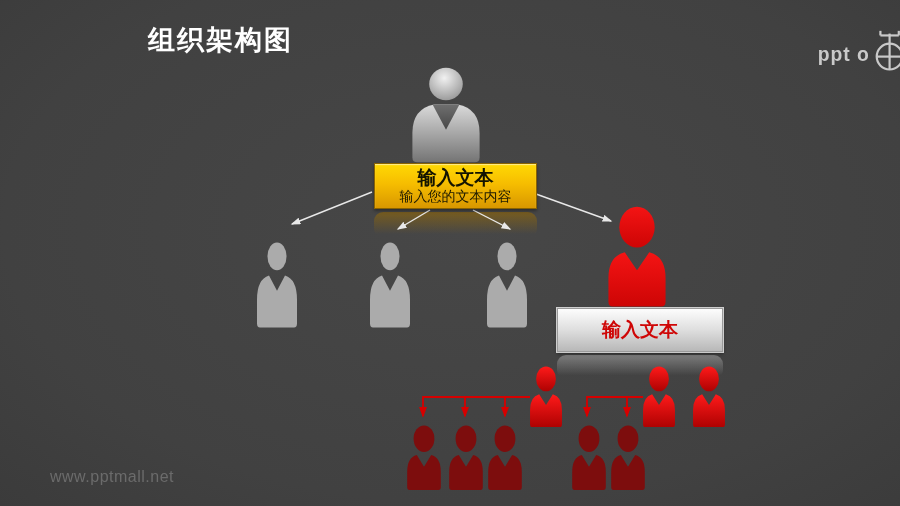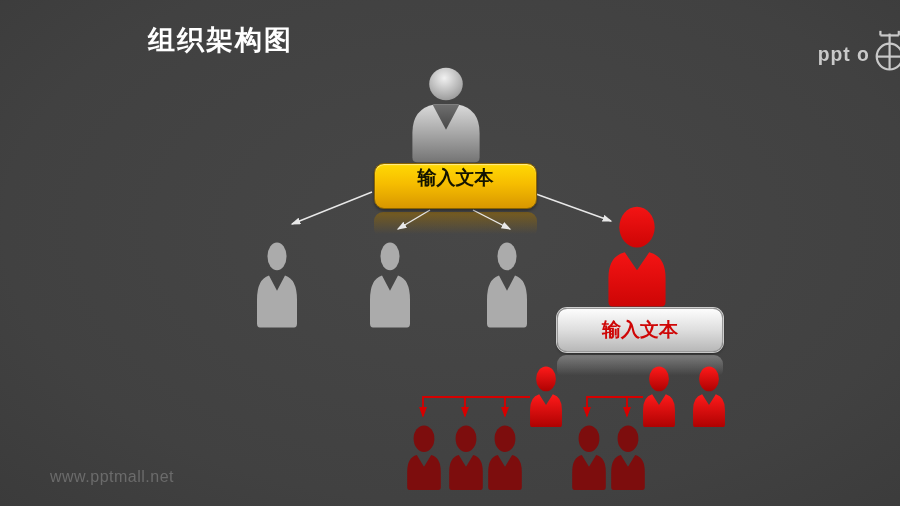--- a/index.html
+++ b/index.html
@@ -16,21 +16,21 @@
   .logo{position:absolute;right:22px;top:28px;width:92px;height:48px;}
   .logo svg{width:100%;height:100%;}
   .logo text{fill:var(--logo-color,#c9c9c9);font-family:"Liberation Sans",sans-serif;font-weight:bold;}
   .logo .stroke{stroke:var(--logo-color,#c9c9c9);fill:none;}
 
   .person{position:absolute;}
   .person svg{width:100%;height:100%;display:block;}
   .fill-gray{fill:var(--person-gray,#ababab);}
   .fill-darkred{fill:var(--person-darkred,#7d0d0d);}
 
-  .banner{position:absolute;box-sizing:border-box;border-radius:10px;text-align:center;z-index:5;}
+  .banner{position:absolute;box-sizing:border-box;border-radius:0;text-align:center;z-index:5;}
   .banner-gold{
     left:374px;top:163px;width:163px;height:46px;
     background:linear-gradient(to bottom,#ffd904 0%,#f6bd00 45%,#d89700 100%);
     border:1px solid #8a6300;
     box-shadow:inset 0 1px 1px rgba(255,255,255,.55), 0 2px 3px rgba(0,0,0,.35);
     padding-top:3px;
   }
   .banner-gold .line1{font-size:19px;font-weight:bold;color:var(--banner-text-dark,#141400);line-height:21px;}
   .banner-gold .line2{font-size:14px;color:#1d1a00;line-height:17px;}
   .banner-silver{
@@ -226,20 +226,21 @@
       <path class="red-line" d="M530,397 L423,397 L423,416" marker-end="url(#ar)"></path>
       <line class="red-line" x1="465" y1="397" x2="465" y2="416" marker-end="url(#ar)"></line>
       <line class="red-line" x1="505" y1="397" x2="505" y2="416" marker-end="url(#ar)"></line>
       <path class="red-line" d="M643,397 L587,397 L587,416" marker-end="url(#ar)"></path>
       <line class="red-line" x1="627" y1="397" x2="627" y2="416" marker-end="url(#ar)"></line>
     </g>
   </svg>
 
   <div class="banner banner-gold">
     <div class="line1">输入文本</div>
+    <div class="line2">输入您的文本内容</div>
   </div>
 
   <div class="banner banner-silver">
     <span class="line1">输入文本</span>
   </div>
 
   <div class="watermark">www.pptmall.net</div>
 
 </div>
 

